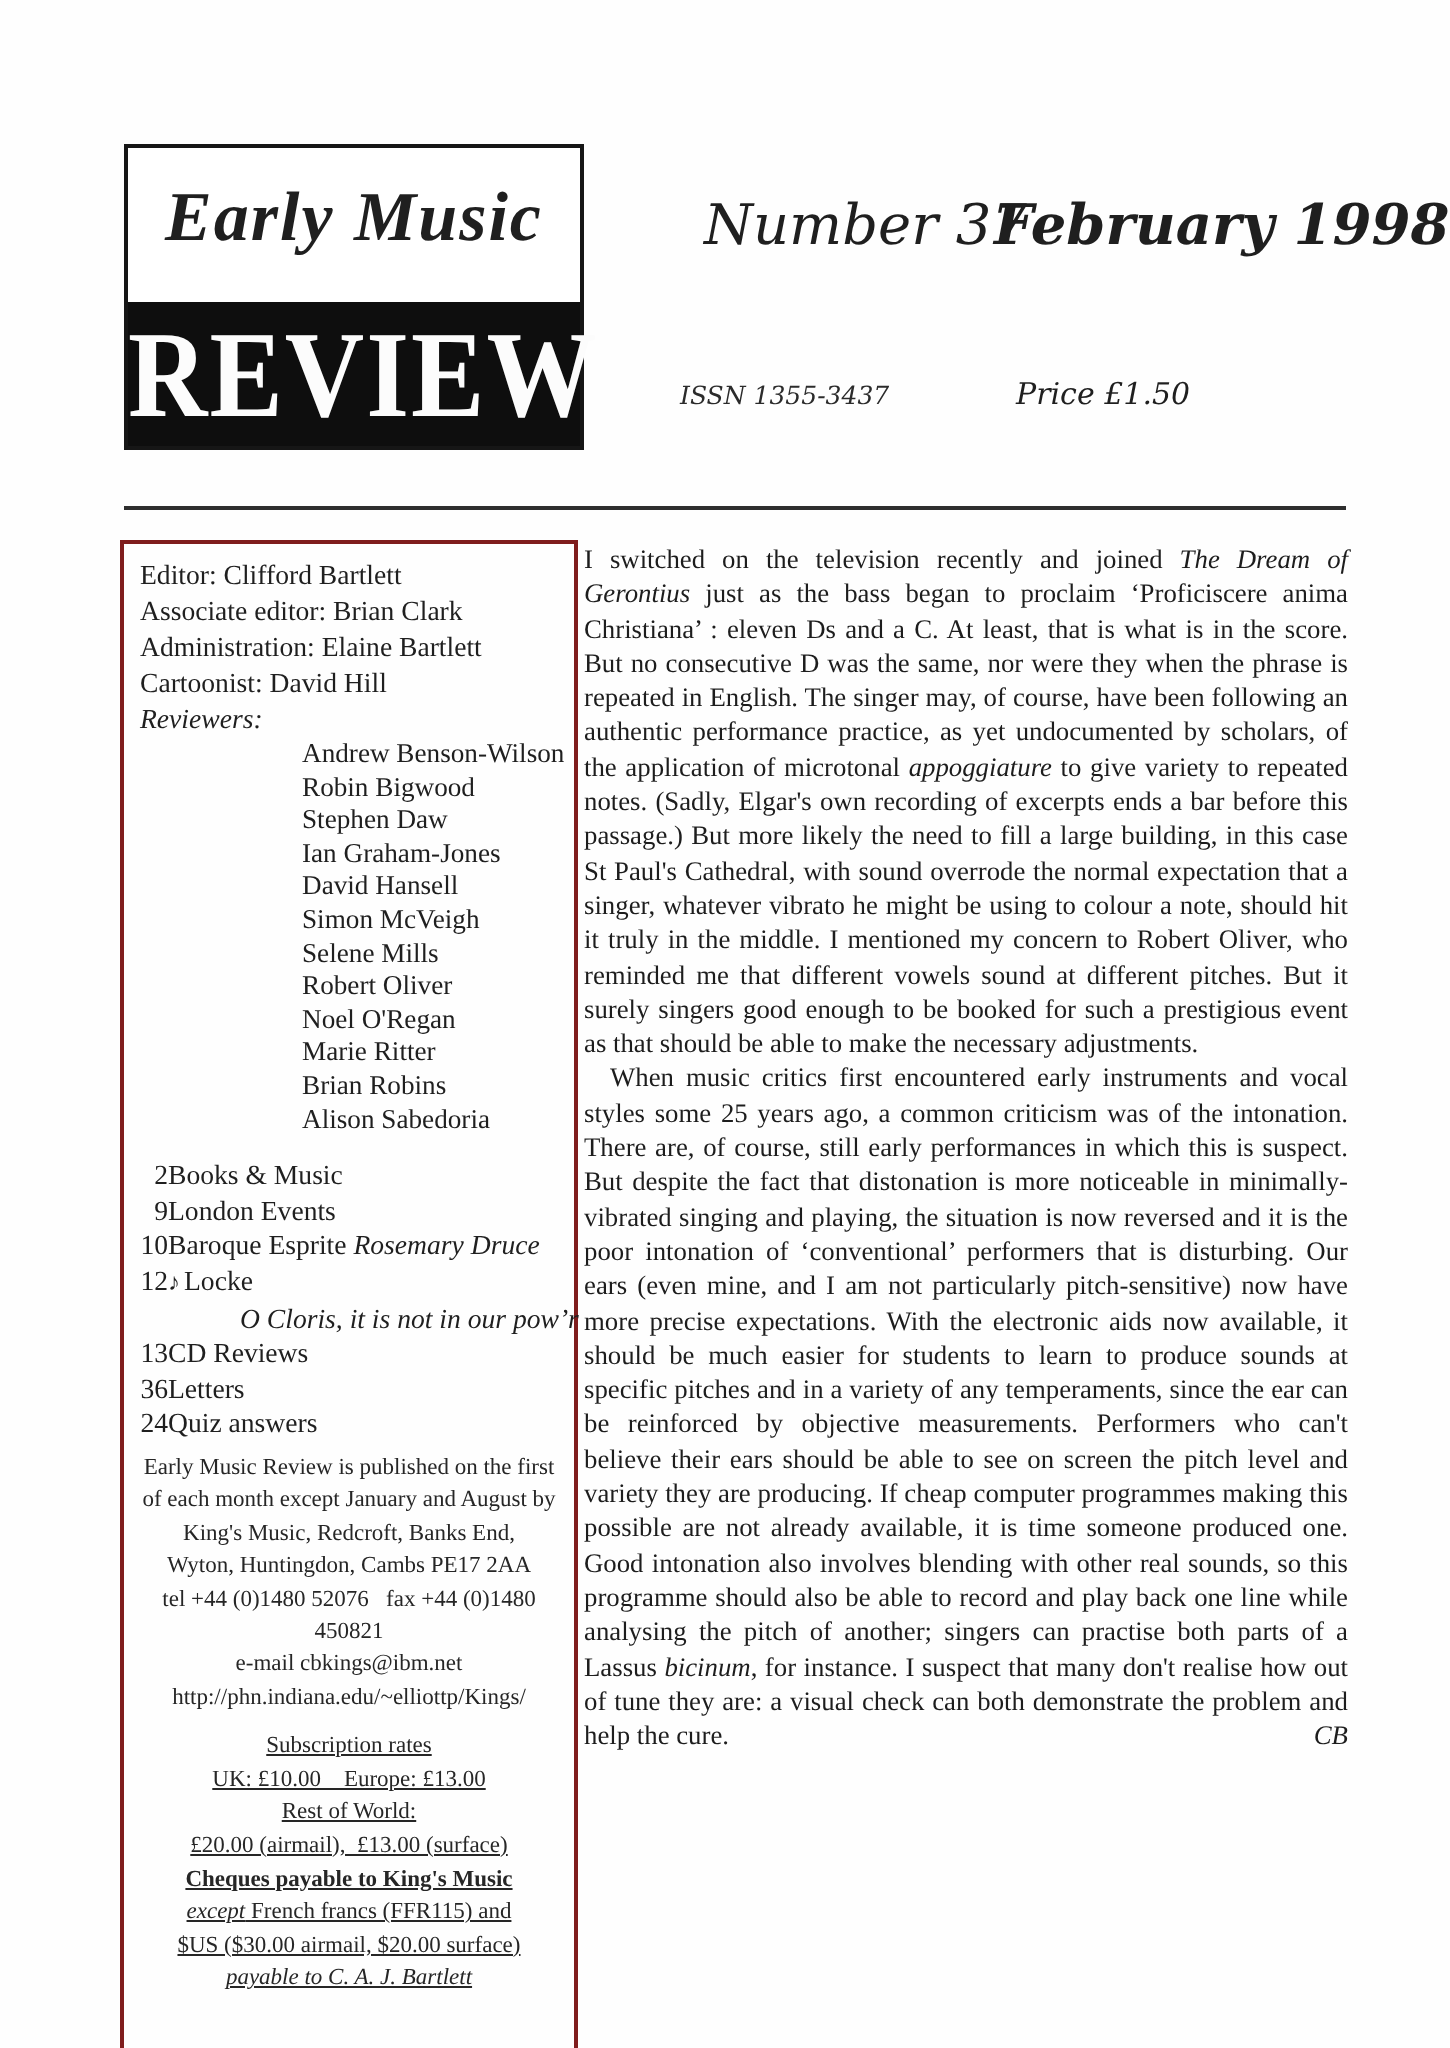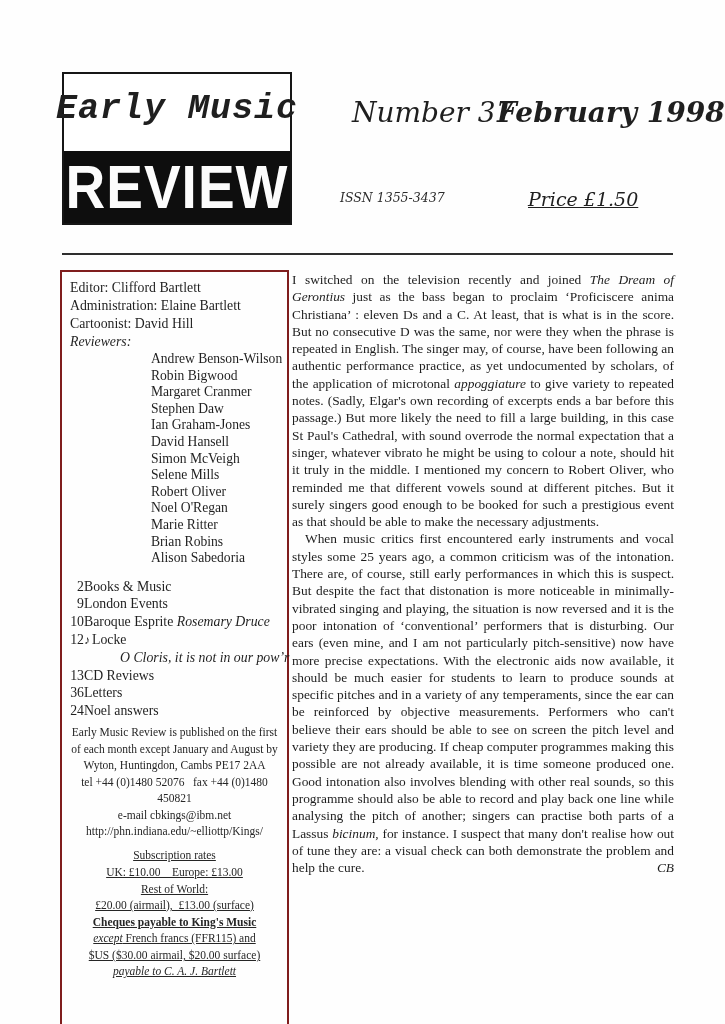--- a/index.html
+++ b/index.html
@@ -5,31 +5,31 @@
   html,body { margin:0; padding:0; background:#ffffff; }
   .page {
     position:relative; width:725px; height:1024px; background:#fefefe;
     color:#1f1f1f; font-family:"Liberation Serif","DejaVu Serif",serif;
     overflow:hidden;
   }
   
   .logo-box { position:absolute; left:62px; top:72px; width:226px; height:149px;
     border:2px solid #161616; background:#fff; box-sizing:content-box; }
   .logo-top { height:69px; display:flex; align-items:center; justify-content:center;
-    font-family:Liberation Mono, monospace; font-style:italic; font-weight:600;
+    font-family:Liberation Serif, serif; font-style:italic; font-weight:600;
     font-size:35px; letter-spacing:1px; white-space:nowrap; }
   .logo-bottom { position:absolute; left:0; right:0; top:77px; bottom:0;
-    background:#0e0e0e; color:#fcfcfc; display:flex; align-items:center; justify-content:center;
-    font-family:Liberation Sans, sans-serif; font-weight:700;
+    background:#0e0e0e; color:#fcfcfc; display:flex; align-items:center; 
+    font-family:Liberation Serif, serif; font-weight:700;
     font-size:55px; letter-spacing:1px; }
   .logo-bottom span { display:inline-block; transform:scaleY(1.12); }
   .issue   { position:absolute; left:352px; top:96px;  font-family:"DejaVu Serif",serif; font-style:italic; font-size:28px; white-space:nowrap; }
   .date    { position:absolute; left:497px; top:96px;  font-family:"DejaVu Serif",serif; font-style:italic; font-size:28px; white-space:nowrap;font-weight:bold; }
   .issn    { position:absolute; left:340px; top:190px; font-family:"DejaVu Serif",serif; font-style:italic; font-size:12.5px; color:#2b2b2b; }
-  .price   { position:absolute; left:528px; top:188px; font-family:"DejaVu Serif",serif; font-style:italic; font-size:19px;text-decoration:underline; }
+  .price   { position:absolute; left:508px; top:188px; font-family:"DejaVu Serif",serif; font-style:italic; font-size:15px; }
   .rule    { position:absolute; left:62px; top:253px; width:611px; height:2px; background:#2e2e2e; }
   
   .left-box { position:absolute; left:60px; top:270px; width:229px; height:790px;
     border:2px solid #7f1d1d; box-sizing:border-box; padding:7px 8px 0 8px; }
   .staff-line { font-size:13.8px; line-height:18px; white-space:nowrap; }
   .reviewers-label { font-style:italic; }
   .reviewer { font-size:13.6px; line-height:16.6px; padding-left:81px; white-space:nowrap; }
   .toc { margin-top:11px; font-size:13.8px; }
   .toc-row { display:flex; line-height:17.6px; }
   .toc-num { width:14px; flex:none; text-align:right; }
@@ -60,27 +60,27 @@
       </div>
   </div>
   <div class="issue">Number 37</div>
   <div class="date">February 1998</div>
   <div class="issn">ISSN 1355-3437</div>
   <div class="price">Price £1.50</div>
   <div class="rule"></div>
 
   <div class="left-box">
     <div class="staff-line">Editor: Clifford Bartlett</div>
+    <div class="staff-line">Associate editor: Brian Clark</div>
     <div class="staff-line">Administration: Elaine Bartlett</div>
     <div class="staff-line">Cartoonist: David Hill</div>
     <div class="staff-line reviewers-label">Reviewers:</div>
 
     <div class="reviewer">Andrew Benson-Wilson</div>
     <div class="reviewer">Robin Bigwood</div>
-    <div class="reviewer">Margaret Cranmer</div>
     <div class="reviewer">Stephen Daw</div>
     <div class="reviewer">Ian Graham-Jones</div>
     <div class="reviewer">David Hansell</div>
     <div class="reviewer">Simon McVeigh</div>
     <div class="reviewer">Selene Mills</div>
     <div class="reviewer">Robert Oliver</div>
     <div class="reviewer">Noel O'Regan</div>
     <div class="reviewer">Marie Ritter</div>
     <div class="reviewer">Brian Robins</div>
     <div class="reviewer">Alison Sabedoria</div>
@@ -106,27 +106,28 @@
       <div class="toc-row">
         <span class="toc-num">13</span>
         <span class="toc-title">CD Reviews</span>
       </div>
       <div class="toc-row">
         <span class="toc-num">36</span>
         <span class="toc-title">Letters</span>
       </div>
       <div class="toc-row">
         <span class="toc-num">24</span>
-        <span class="toc-title">Noel answers</span>
+        <span class="toc-title">Quiz answers</span>
       </div>
     </div>
 
     <div class="imprint">
       <div>Early Music Review is published on the first</div>
       <div>of each month except January and August by</div>
+      <div>King's Music, Redcroft, Banks End,</div>
       <div>Wyton, Huntingdon, Cambs PE17 2AA</div>
       <div>tel +44 (0)1480 52076 &nbsp; fax +44 (0)1480 450821</div>
       <div>e-mail cbkings@ibm.net</div>
       <div>http://phn.indiana.edu/~elliottp/Kings/</div>
     </div>
 
     <div class="subs">
       <div>Subscription rates</div>
       <div>UK: £10.00 &nbsp;&nbsp; Europe: £13.00</div>
       <div>Rest of World:</div>

